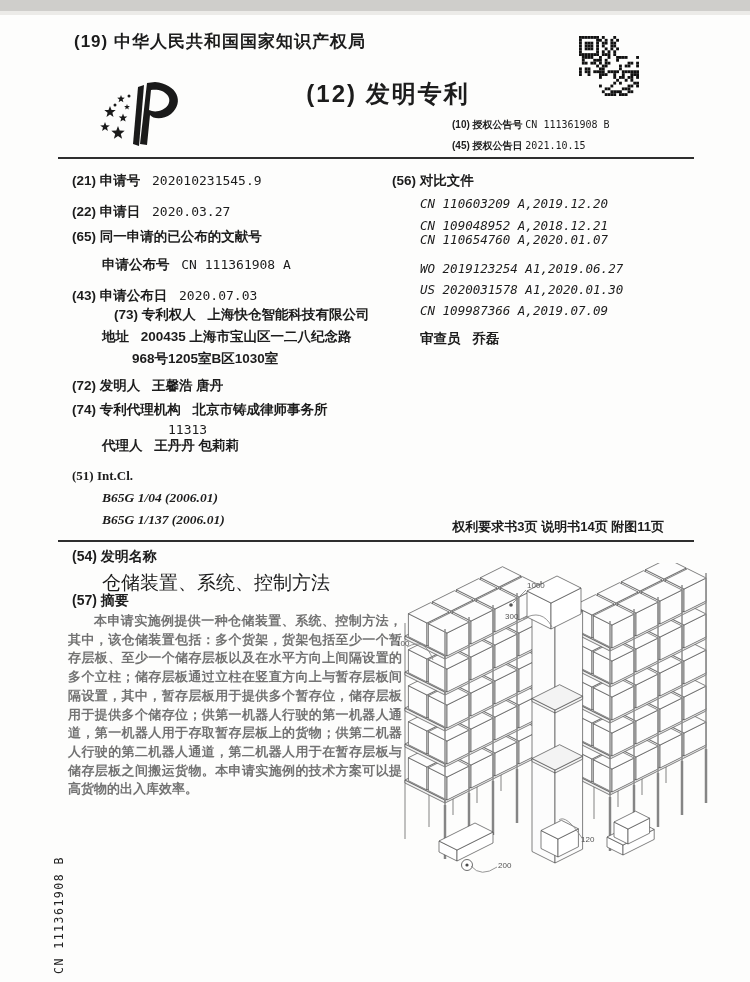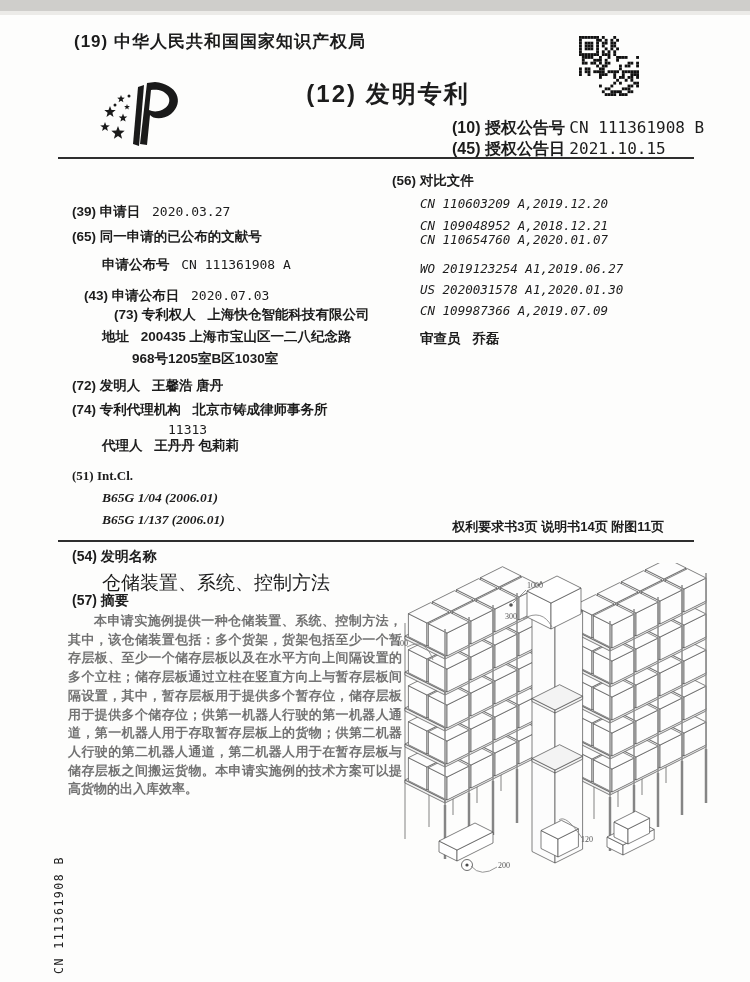--- a/index.html
+++ b/index.html
@@ -3,38 +3,38 @@
 <meta charset="utf-8">
 <style>
   html,body{margin:0;padding:0;background:#ffffff;}
   .page{position:relative;width:750px;height:982px;background:#fdfdfc;overflow:hidden;
         font-family:"Liberation Sans",sans-serif;color:#1c1c1c;}
   .scan-top{position:absolute;left:0;top:0;width:750px;height:11px;background:#cfcecb;}
   .scan-top-fade{position:absolute;left:0;top:11px;width:750px;height:4px;background:#ecebe8;}
 
   .office{position:absolute;left:74px;top:30px;font-size:17px;font-weight:700;letter-spacing:1px;}
   .doctype{position:absolute;left:268px;top:78px;width:240px;text-align:center;font-size:24px;font-weight:700;letter-spacing:2px;}
-  .publine{position:absolute;left:452px;width:250px;font-size:16px;white-space:nowrap;}
+  .publine{position:absolute;left:452px;width:250px;font-size:10px;white-space:nowrap;}
   .publine .lbl{font-weight:700;}
   .publine .val{font-family:"DejaVu Sans Mono",monospace;font-weight:400;}
   .hr{position:absolute;left:58px;width:636px;height:2px;background:#2e2e2e;}
 
   .row{position:absolute;font-size:13.5px;white-space:nowrap;}
   .row .lbl{font-weight:700;margin-right:8px;}
   .row .cn{font-weight:600;}
   .row .num{font-family:"DejaVu Sans Mono",monospace;font-size:13px;}
   .intcl{font-family:"Liberation Serif",serif;font-style:italic;font-weight:700;font-size:13.5px;}
   .cite{font-family:"DejaVu Sans Mono",monospace;font-size:12.5px;letter-spacing:0;font-style:italic;}
 
   .abs-title{font-weight:700;font-size:14px;}
   .abstract{position:absolute;left:68px;top:612px;width:334px;font-size:13px;line-height:18.7px;
             text-align:justify;text-indent:2em;font-weight:600;color:#737373;}
 
   .fig{position:absolute;left:395px;top:563px;width:322px;height:334px;}
-  .fig-label{position:absolute;font-size:8px;color:#555;font-family:Liberation Serif, serif;}
+  .fig-label{position:absolute;font-size:8px;color:#555;font-family:Liberation Sans, sans-serif;}
 
   .sidebar-id{position:absolute;left:52px;top:974px;transform:rotate(-90deg);transform-origin:0 0;
               font-family:"DejaVu Sans Mono",monospace;font-size:11.5px;letter-spacing:1.5px;color:#222;white-space:nowrap;}
   .qr{position:absolute;left:578px;top:36px;width:62px;height:60px;}
   .logo{position:absolute;left:92px;top:74px;width:100px;height:84px;}
 </style>
 </head>
 <body>
 
 <div class="page">
@@ -229,32 +229,36 @@
   <div class="publine" style="top:118px;">
     <span class="lbl">(10) 授权公告号</span>
     <span class="val">CN 111361908 B</span>
   </div>
   <div class="publine" style="top:139px;">
     <span class="lbl">(45) 授权公告日</span>
     <span class="val">2021.10.15</span>
   </div>
   <div class="hr" style="top:157px;"></div>
 
+  <div class="row" style="left:72px;top:172px;">
+    <span class="lbl">(21) 申请号</span>
+    <span class="num">202010231545.9</span>
+  </div>
   <div class="row" style="left:72px;top:203px;">
-    <span class="lbl">(39) 申请日</span>
+    <span class="lbl">(22) 申请日</span>
     <span class="num">2020.03.27</span>
   </div>
   <div class="row" style="left:72px;top:228px;">
     <span class="lbl">(65) 同一申请的已公布的文献号</span>
   </div>
   <div class="row" style="left:102px;top:256px;">
     <span class="lbl">申请公布号</span>
     <span class="num">CN 111361908 A</span>
   </div>
-  <div class="row" style="left:84px;top:287px;">
+  <div class="row" style="left:72px;top:287px;">
     <span class="lbl">(43) 申请公布日</span>
     <span class="num">2020.07.03</span>
   </div>
   <div class="row" style="left:72px;top:306px;margin-left:42px;">
     <span class="lbl">(73) 专利权人</span>
     <span class="cn">上海快仓智能科技有限公司</span>
   </div>
   <div class="row" style="left:102px;top:328px;">
     <span class="lbl">地址</span>
     <span class="cn">200435 上海市宝山区一二八纪念路</span>

